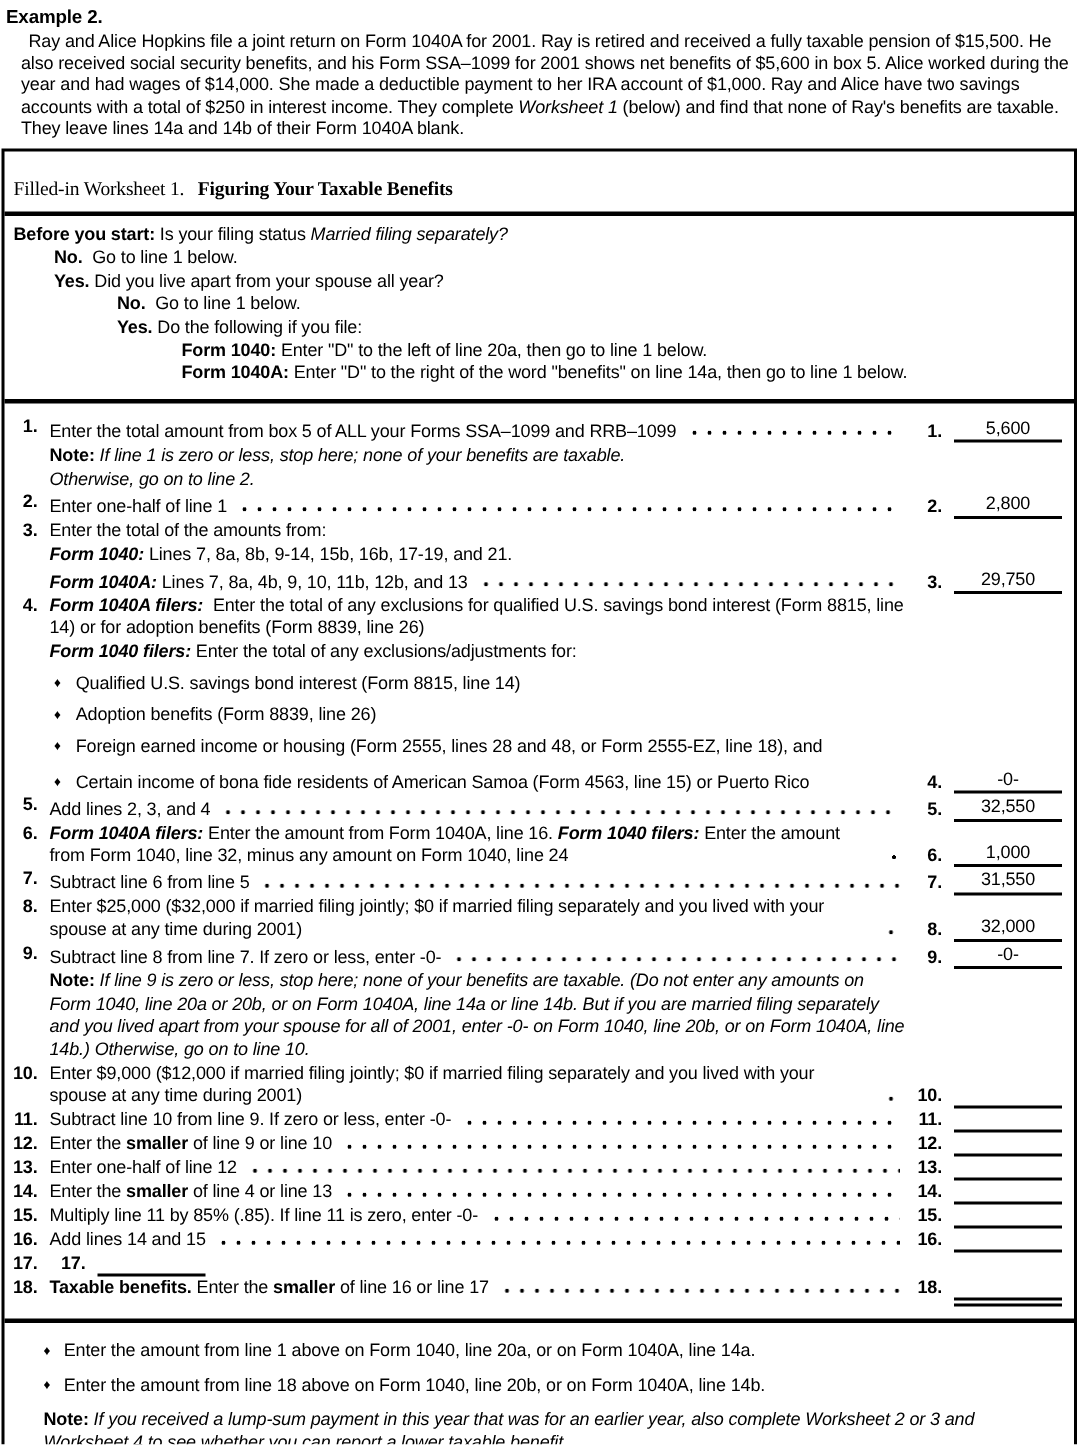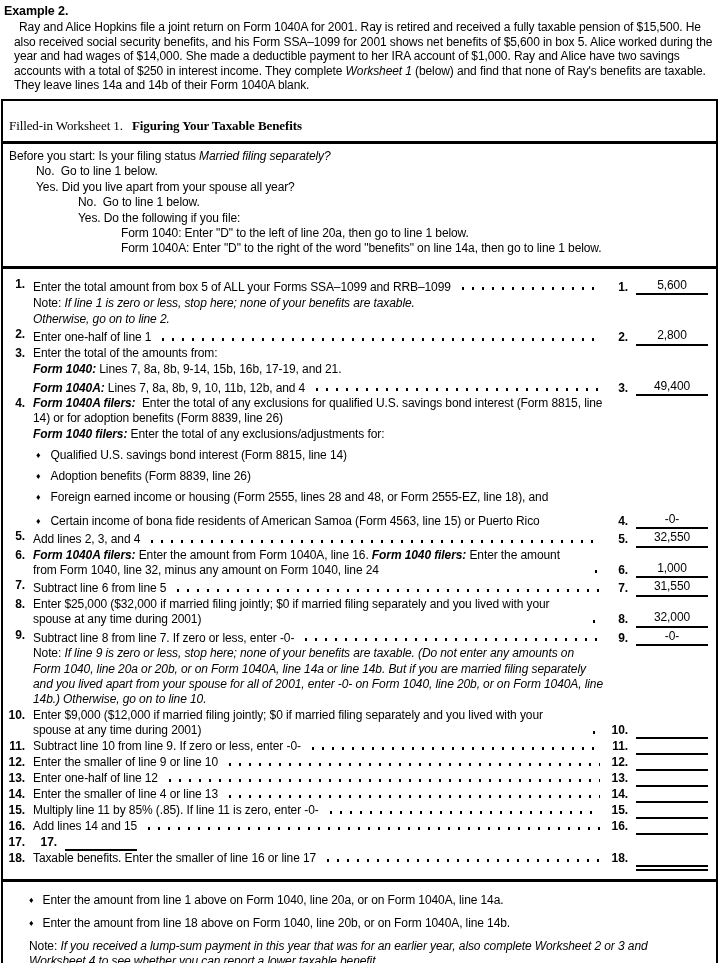--- a/index.html
+++ b/index.html
@@ -47,21 +47,21 @@
   .row.us .amt, .row.ud .amt { border-bottom-color:#000;text-align:center; }
   .row.ud .amt { position:relative; }
   .row.ud .amt::after { content:""; position:absolute; left:0; right:0; bottom:-6px; height:2px; background:#000; }
 
   .ws-footer { border-top:3px solid #000; padding:11px 10px 10px 26px; }
   .f-row { display:flex; }
   .f-row .bullet { display:none; flex:0 0 auto; margin:0 9px 0 0; font-size:9px; }
   .f-row.bul .bullet { display:inline; }
   .f-row.bul { margin-bottom:8px; }
 
-  .rb { font-weight:normal; }
+  .rb { font-weight:bold; }
   .ri { font-style:italic; }
   .rbi { font-weight:bold; font-style:italic; }
 </style>
 </head>
 <body>
 
 <div class="page">
 
   <div class="intro">
     <div class="intro-title">Example 2.</div>
@@ -170,25 +170,25 @@
 
           </span>
           <span class="rnum"></span>
           <span class="amt"><span class="amt-v"></span></span>
         </div>
 
         <div class="row ldr us">
           <span class="num"></span>
           <span class="txt">
 
-            <span class="runs"><span class="rbi">Form 1040A:</span><span> Lines 7, 8a, 8b, 9, 10, 11b, 12b, and 4</span></span>
+            <span class="runs"><span class="rbi">Form 1040A:</span><span> Lines 7, 8a, 4b, 9, 10, 11b, 12b, and 13</span></span>
             <span class="lead"></span>
           </span>
           <span class="rnum">3.</span>
-          <span class="amt"><span class="amt-v">49,400</span></span>
+          <span class="amt"><span class="amt-v">29,750</span></span>
         </div>
 
         <div class="row">
           <span class="num">4.</span>
           <span class="txt">
 
             <span class="runs"><span class="rbi">Form 1040A filers:</span><span>&nbsp; Enter the total of any exclusions for qualified U.S. savings bond interest (Form 8815, line 14) or for adoption benefits (Form 8839, line 26)</span></span>
 
           </span>
           <span class="rnum"></span>

